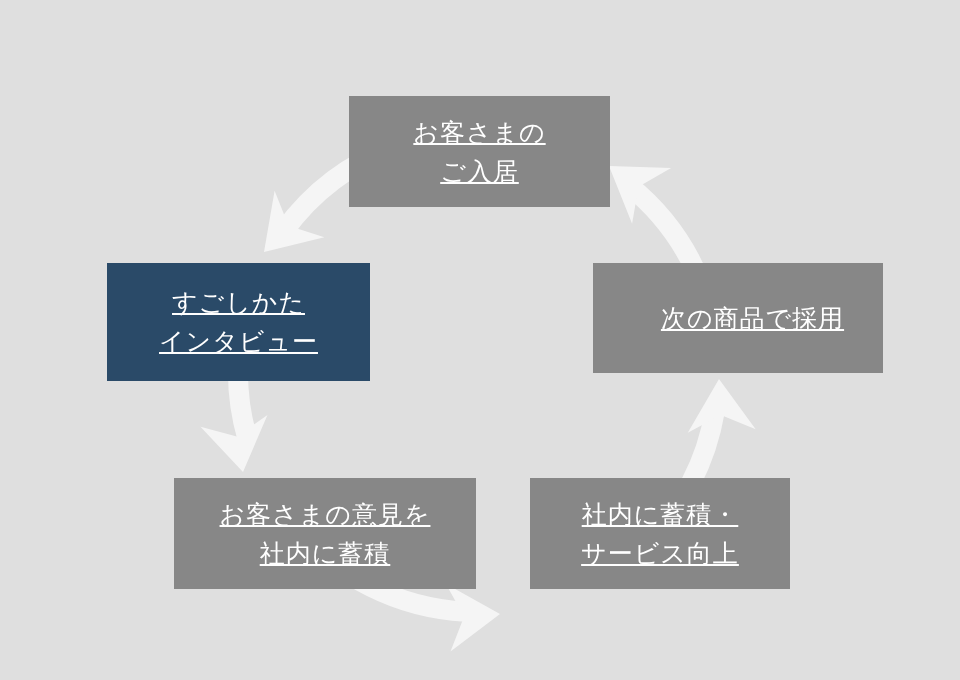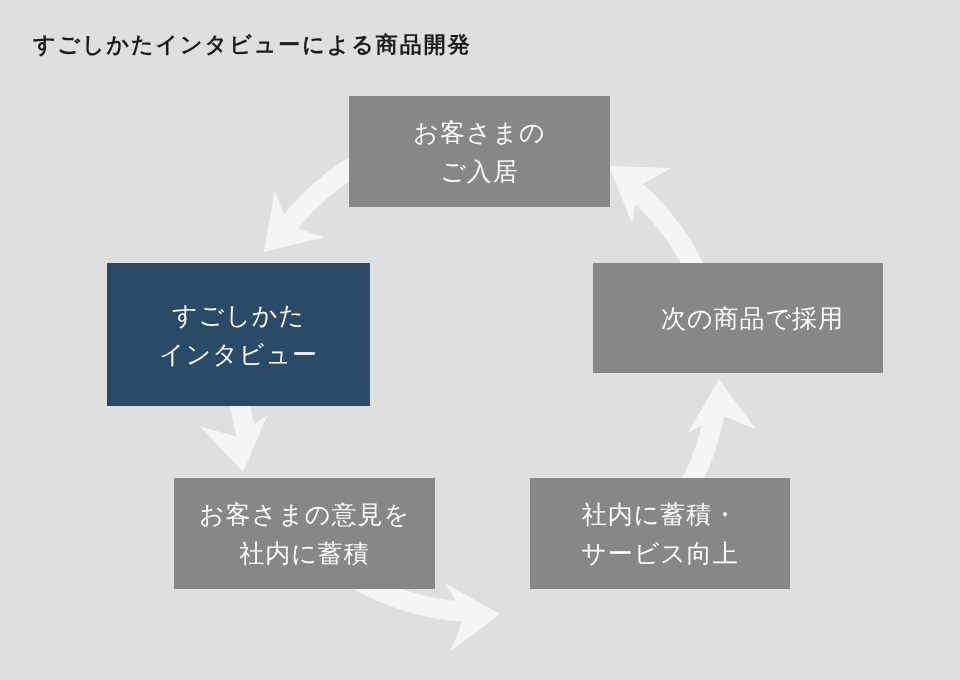--- a/index.html
+++ b/index.html
@@ -36,33 +36,33 @@
     align-items: center;
     justify-content: center;
     text-align: center;
     color: #ffffff;
   }
   .box-label {
     font-size: 25px;
     line-height: 39px;
     letter-spacing: 1px;
     white-space: pre-line;
+    text-decoration: underline;
   }
   .pos-top          { left: 349px; top:  96px; width: 261px; height: 111px; }
-  .pos-left         { left: 107px; top: 263px; width: 263px; height: 143px; }
+  .pos-left         { left: 107px; top: 263px; width: 263px; height: 118px; }
   .pos-right        { left: 593px; top: 263px; width: 261px; height: 110px; padding-left: 29px; }
-  .pos-bottom-left  { left: 174px; top: 478px; width: 261px; height: 111px; }
+  .pos-bottom-left  { left: 174px; top: 478px; width: 302px; height: 111px; }
   .pos-bottom-right { left: 530px; top: 478px; width: 260px; height: 111px; }
 </style>
 </head>
 <body>
 
 <div id="canvas" style="background-color: rgb(223, 223, 223);">
 
-  <h1 id="title" style="color: rgb(28, 28, 28);">すごしかたインタビューによる商品開発</h1>
 
   <svg id="arrow-layer" width="960" height="680" viewBox="0 0 960 680">
 
     <path d="M 395.9 146.5 A 240 240 0 0 0 283.8 230.9" fill="none" stroke-width="20" stroke="#f5f5f5"></path>
     <path d="M 238.3 359.4 A 240 240 0 0 0 247.3 438.2" fill="none" stroke-width="20" stroke="#f5f5f5"></path>
     <path d="M 294.2 526.3 A 240 240 0 0 0 465.4 611.7" fill="none" stroke-width="20" stroke="#f5f5f5"></path>
     <path d="M 647.7 541.7 A 240 240 0 0 0 714.7 411.6" fill="none" stroke-width="20" stroke="#f5f5f5"></path>
     <path d="M 703.5 289.9 A 240 240 0 0 0 629.0 185.5" fill="none" stroke-width="20" stroke="#f5f5f5"></path>
 
     <polygon points="0,0 -52,34 -36,0 -52,-34" transform="translate(264,252) rotate(133)" fill="#f5f5f5"></polygon>

